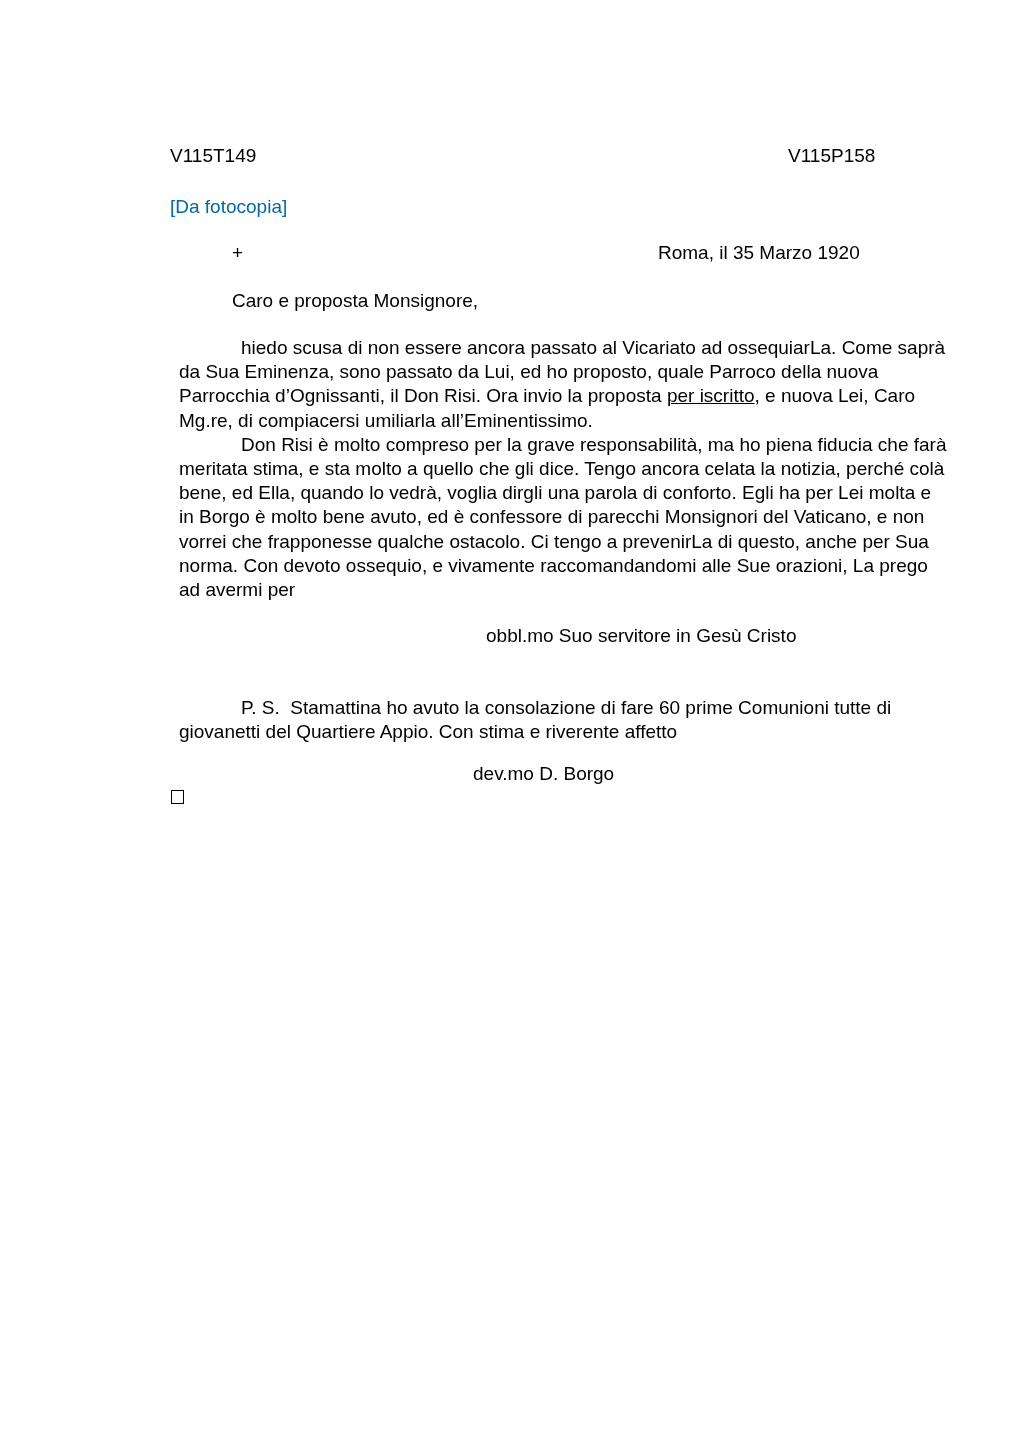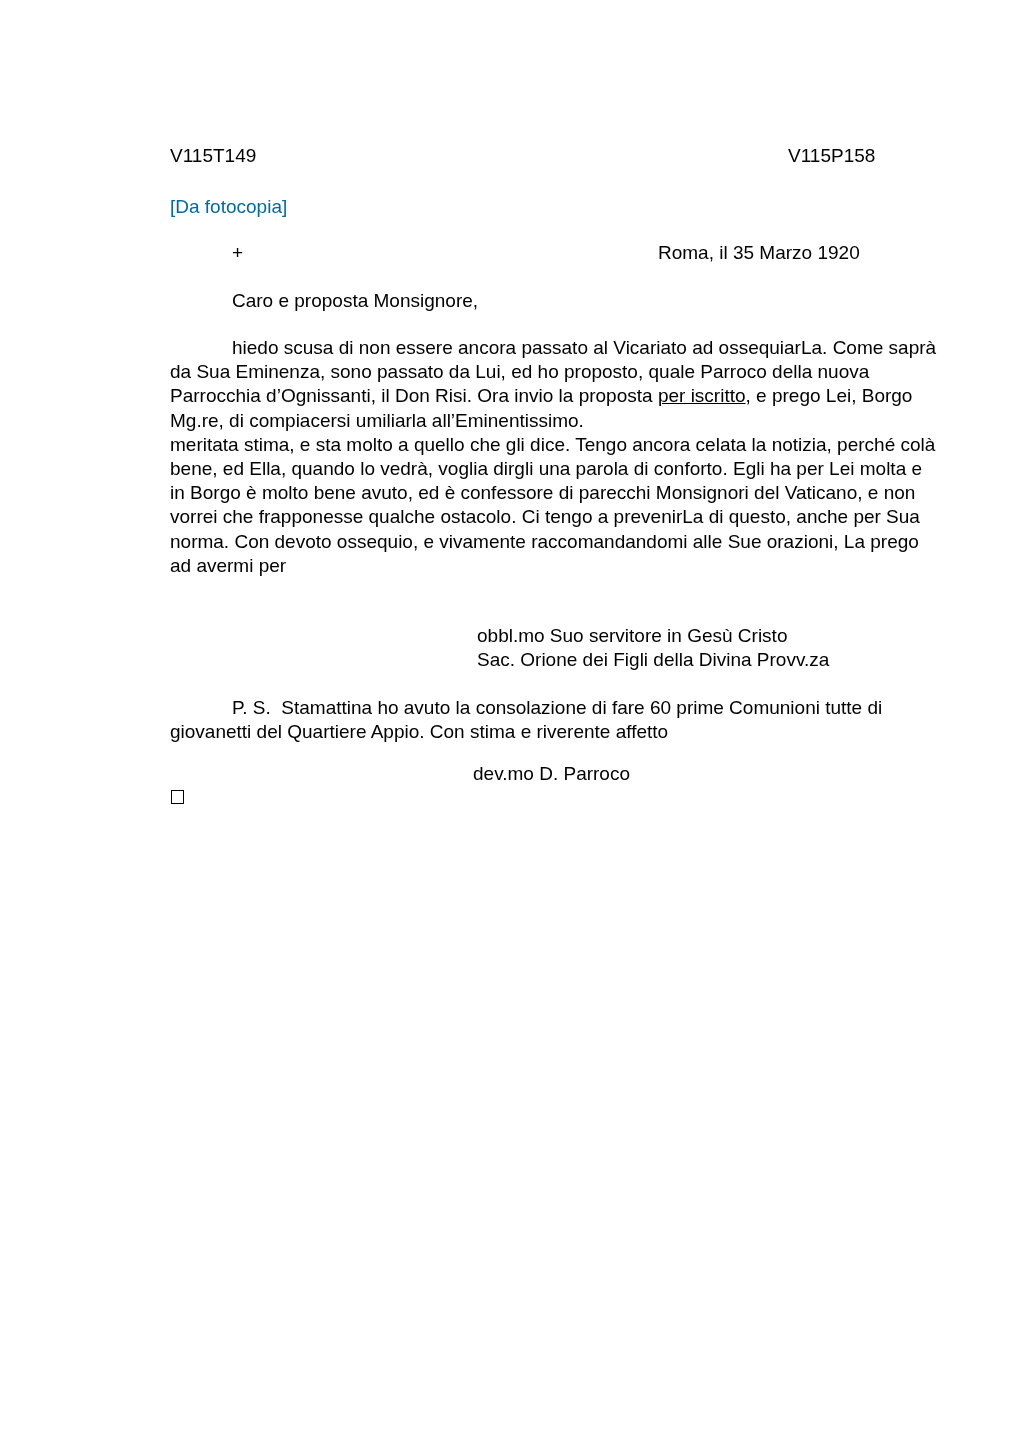--- a/index.html
+++ b/index.html
@@ -8,21 +8,21 @@
     width: 1024px;
     height: 1450px;
     background: #ffffff;
     font-family: Liberation Sans, sans-serif;
     font-size: 19px;
     line-height: 24.2px;
     color: #000000;
     overflow: hidden;
   }
   .abs { position: absolute; white-space: pre; }
-  .block { position: absolute; }
+  .block { position: absolute; margin-left: 9px; }
   .line { white-space: pre; }
   .indent { padding-left: 62px; }
   .link { color: #0369a1; }
   .u { text-decoration: underline; text-decoration-thickness: 1px; }
   .empty-square {
     position: absolute;
     width: 11px;
     height: 12px;
     border: 1.5px solid #000000;
     background: #ffffff;
@@ -39,37 +39,37 @@
   <span class="abs link" style="left:170px; top:195px">[Da fotocopia]</span>
 
   <span class="abs" style="left:232px; top:241px">+</span>
   <span class="abs" style="left:658px; top:241px">Roma, il 35 Marzo 1920</span>
 
   <span class="abs" style="left:232px; top:289px">Caro e proposta Monsignore,</span>
 
   <div class="block" style="left:170px; top:336px">
     <div class="line indent">hiedo scusa di non essere ancora passato al Vicariato ad ossequiarLa. Come saprà</div>
     <div class="line">da Sua Eminenza, sono passato da Lui, ed ho proposto, quale Parroco della nuova</div>
-    <div class="line"><span>Parrocchia d’Ognissanti, il Don Risi. Ora invio la proposta </span><span class="u">per iscritto</span><span>, e prego Lei, Borgo</span></div>
+    <div class="line"><span>Parrocchia d’Ognissanti, il Don Risi. Ora invio la proposta </span><span class="u">per iscritto</span><span>, e nuova Lei, Caro</span></div>
     <div class="line">Mg.re, di compiacersi umiliarla all’Eminentissimo.</div>
+    <div class="line indent">Don Risi è molto compreso per la grave responsabilità, ma ho piena fiducia che farà</div>
     <div class="line">meritata stima, e sta molto a quello che gli dice. Tengo ancora celata la notizia, perché colà</div>
     <div class="line">bene, ed Ella, quando lo vedrà, voglia dirgli una parola di conforto. Egli ha per Lei molta e</div>
     <div class="line">in Borgo è molto bene avuto, ed è confessore di parecchi Monsignori del Vaticano, e non</div>
     <div class="line">vorrei che frapponesse qualche ostacolo. Ci tengo a prevenirLa di questo, anche per Sua</div>
     <div class="line">norma. Con devoto ossequio, e vivamente raccomandandomi alle Sue orazioni, La prego</div>
     <div class="line">ad avermi per</div>
   </div>
 
   <div class="block" style="left:477px; top:624px">
     <div class="line">obbl.mo Suo servitore in Gesù Cristo</div>
-    <div class="line">Sac. Orione dei Figli della Divina Provv.za</div>
   </div>
 
   <div class="block" style="left:170px; top:696px">
     <div class="line indent">P. S.  Stamattina ho avuto la consolazione di fare 60 prime Comunioni tutte di</div>
     <div class="line">giovanetti del Quartiere Appio. Con stima e riverente affetto</div>
   </div>
 
-  <span class="abs" style="left:473px; top:762px">dev.mo D. Parroco</span>
+  <span class="abs" style="left:473px; top:762px">dev.mo D. Borgo</span>
 
   <span class="empty-square" style="left:171px; top:790px"></span>
 
 </div>
 
 </body></html>

